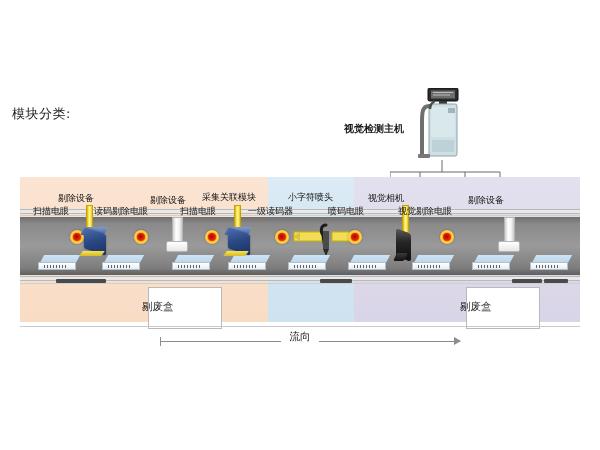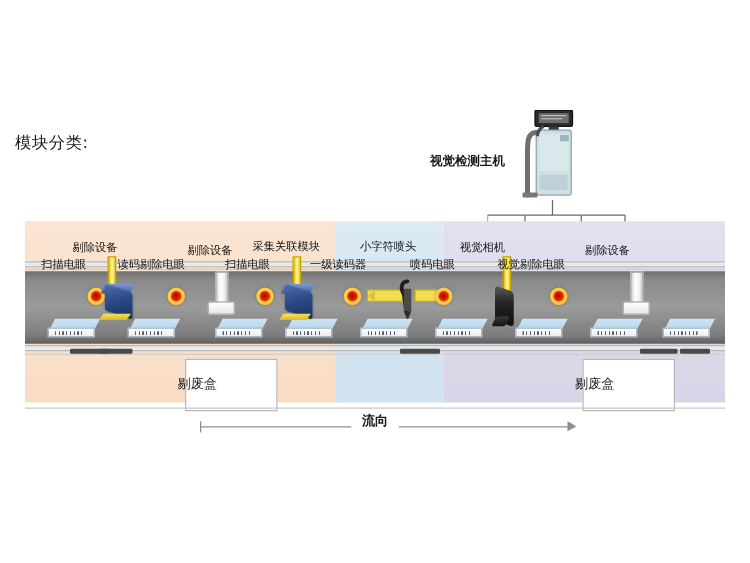--- a/index.html
+++ b/index.html
@@ -82,21 +82,21 @@
     background:linear-gradient(180deg,#3a3a3a,#111);transform:skewX(-25deg);border-radius:2px;}
 
   
   .rejectbox{position:absolute;width:72px;height:40px;background:#ffffff;border:1px solid #b9b9b9;}
   .rejectbox-label{position:absolute;font-size:10.5px;color:#1a1a1a;white-space:nowrap;}
 
   
   .lbl{position:absolute;font-size:9px;color:#111;white-space:nowrap;letter-spacing:0;}
 
   
-  #flow{position:absolute;left:20px;top:330px;width:560px;height:24px;font-weight:bold;}
+  #flow{position:absolute;left:20px;top:330px;width:560px;height:24px;}
   #flow .line{position:absolute;left:140px;top:11px;width:300px;height:1px;background:#8d8d8d;}
   #flow .ltick{position:absolute;left:140px;top:7px;width:1px;height:9px;background:#8d8d8d;}
   #flow .arrow{position:absolute;left:434px;top:7px;width:0;height:0;
     border-top:4px solid transparent;border-bottom:4px solid transparent;border-left:7px solid #8d8d8d;}
   #flow .txt{position:absolute;left:0;right:0;top:0;text-align:center;font-size:10.5px;color:#1a1a1a;background:#fff;width:38px;margin:0 auto;}
   #baseline{position:absolute;left:20px;top:326px;width:560px;height:1px;background:#c9c9c9;}
 </style>
 </head>
 <body>
 

